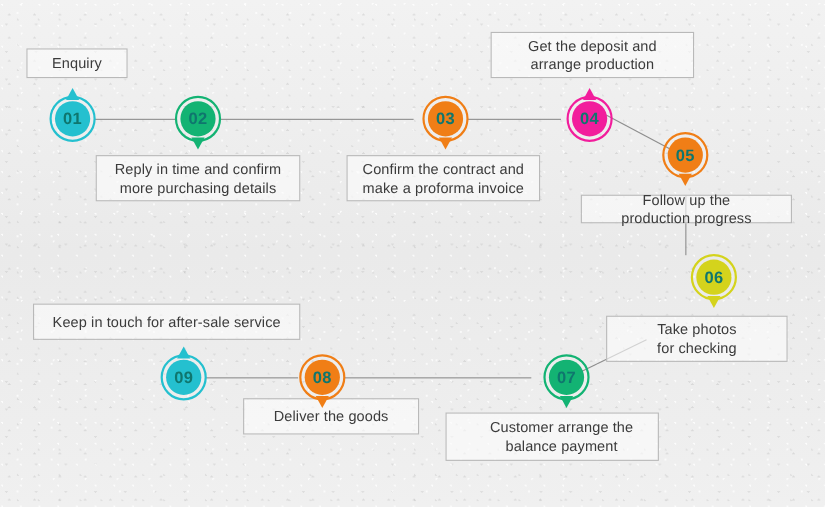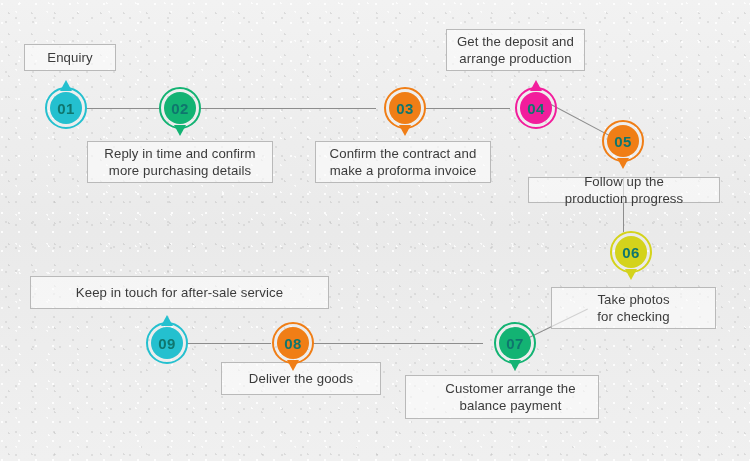--- a/index.html
+++ b/index.html
@@ -93,35 +93,35 @@
   <div class="line" style="left:187px;top:343px;width:84px;"></div>
 
   <div class="box" style="left:24px;top:44px;width:92px;height:27px;">Enquiry</div>
 
   <div class="box" style="left:87px;top:141px;width:186px;height:42px;">Reply in time and confirm
 more purchasing details</div>
 
   <div class="box" style="left:315px;top:141px;width:176px;height:42px;">Confirm the contract and
 make a proforma invoice</div>
 
-  <div class="box" style="left:446px;top:29px;width:139px;height:42px;">Get the deposit and
+  <div class="box" style="left:446px;top:29px;width:185px;height:42px;">Get the deposit and
 arrange production</div>
 
   <div class="box" style="left:528px;top:177px;width:192px;height:26px;">Follow up the
 production progress</div>
 
   <div class="box" style="left:551px;top:287px;width:165px;height:42px;">Take photos
 for checking</div>
 
   <div class="box" style="left:405px;top:375px;width:194px;height:44px;padding-left:25px;">Customer arrange the
 balance payment</div>
 
   <div class="box" style="left:221px;top:362px;width:160px;height:33px;">Deliver the goods</div>
 
-  <div class="box" style="left:30px;top:276px;width:299px;height:33px;">Keep in touch for after-sale service</div>
+  <div class="box" style="left:30px;top:276px;width:243px;height:33px;">Keep in touch for after-sale service</div>
 
   <div class="pin up" style="left:45px;top:87px;color:#24c0cf;">
     <div class="tail"></div>
     <div class="ring"></div>
     <div class="disc"></div>
     <div class="num">01</div>
   </div>
 
   <div class="pin down" style="left:159px;top:87px;color:#13b373;">
     <div class="tail"></div>
@@ -144,21 +144,21 @@
     <div class="num">04</div>
   </div>
 
   <div class="pin down" style="left:602px;top:120px;color:#f07e16;">
     <div class="tail"></div>
     <div class="ring"></div>
     <div class="disc"></div>
     <div class="num">05</div>
   </div>
 
-  <div class="pin down" style="left:610px;top:231px;color:#d4d31c;">
+  <div class="pin down" style="left:628px;top:231px;color:#d4d31c;">
     <div class="tail"></div>
     <div class="ring"></div>
     <div class="disc"></div>
     <div class="num">06</div>
   </div>
 
   <div class="pin down" style="left:494px;top:322px;color:#13b373;">
     <div class="tail"></div>
     <div class="ring"></div>
     <div class="disc"></div>

